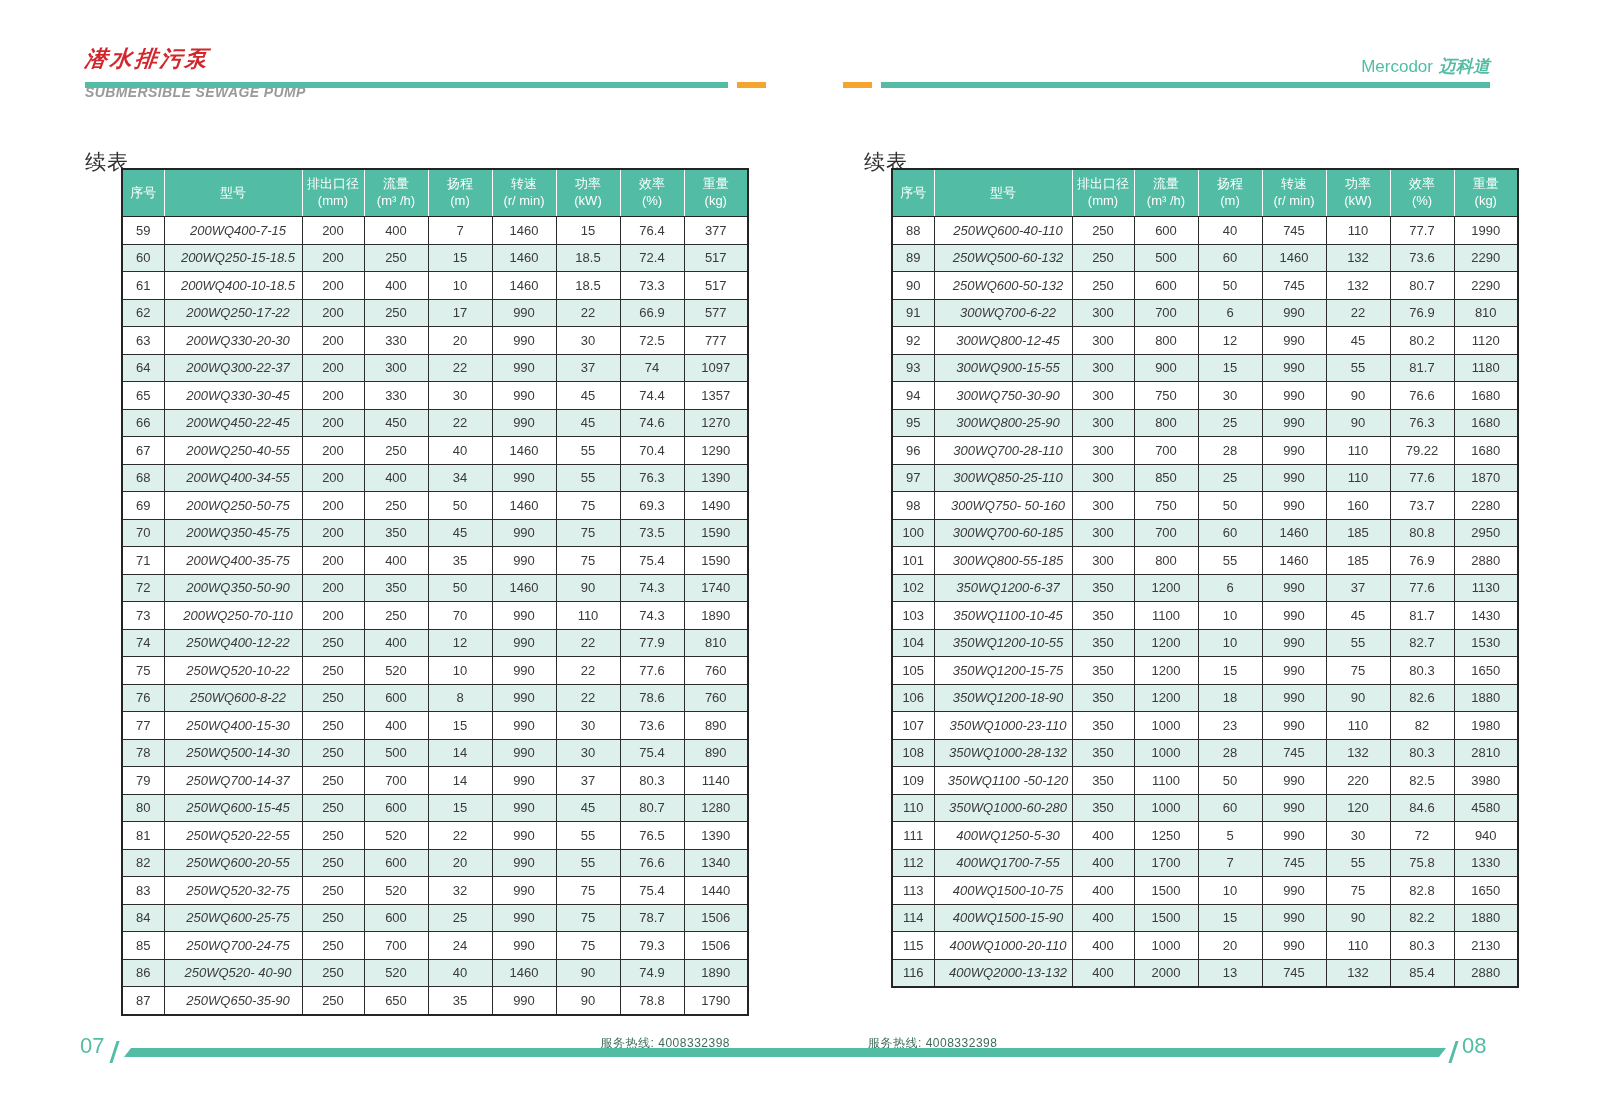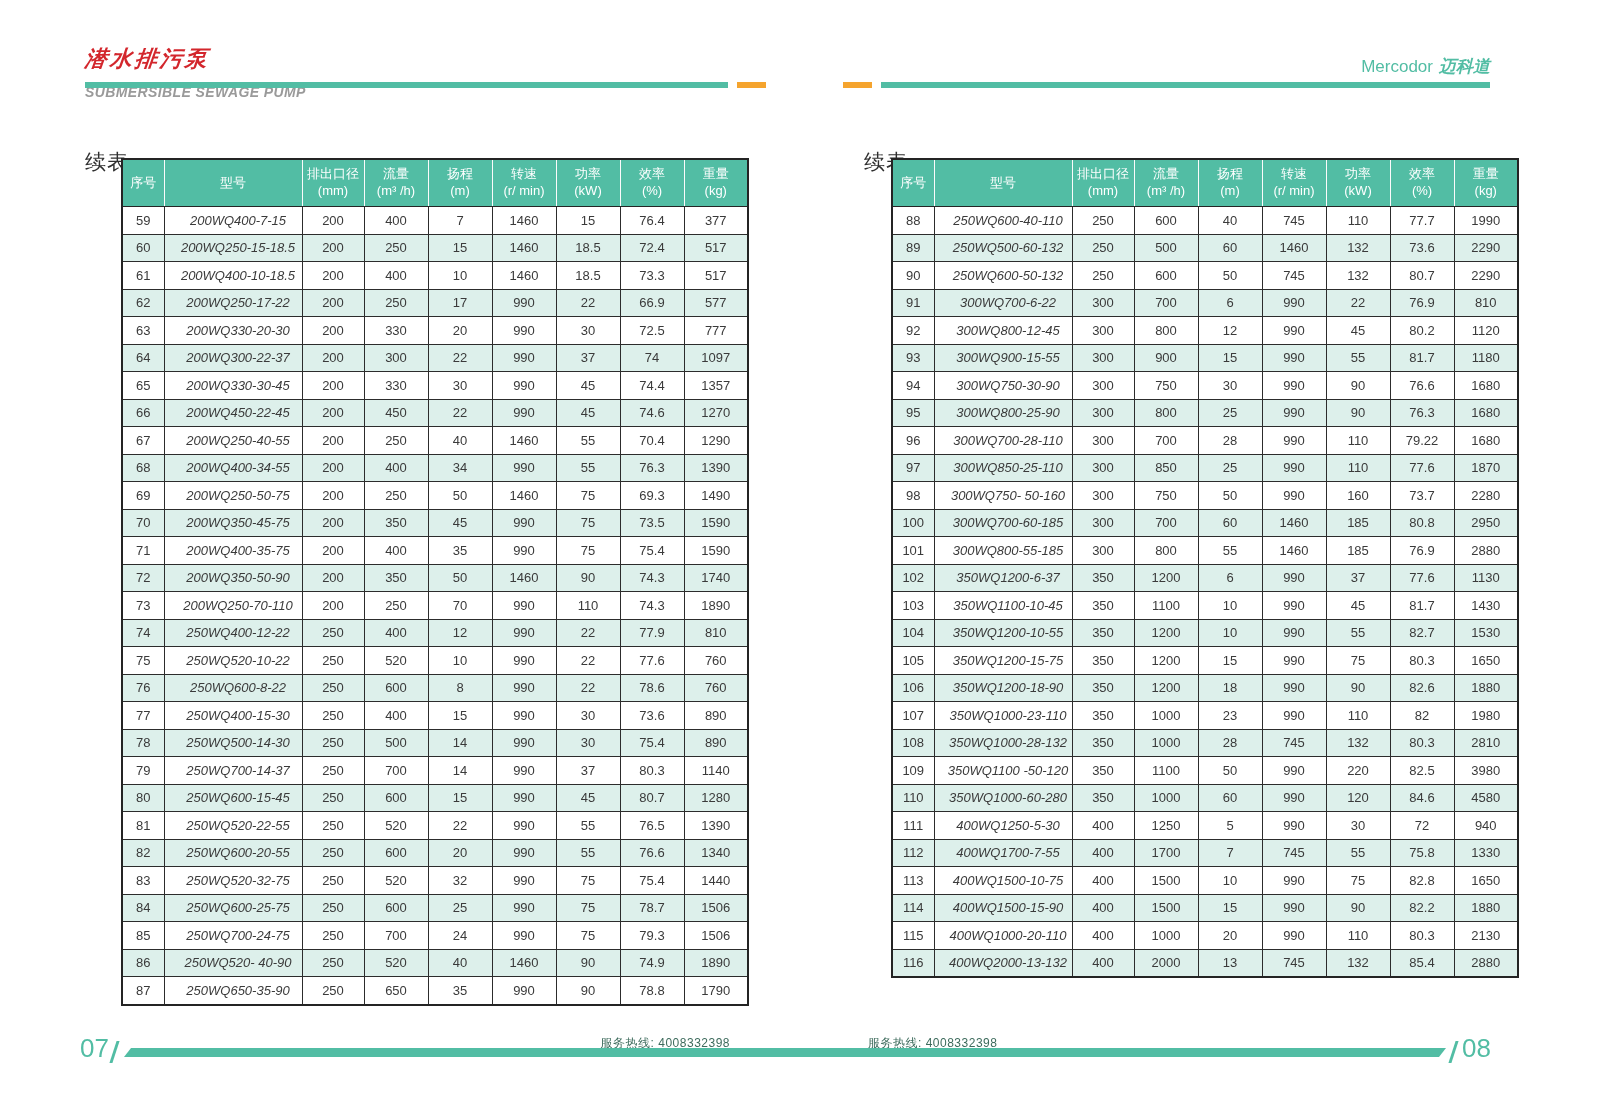--- a/index.html
+++ b/index.html
@@ -31,21 +31,21 @@
   .rule.o1{left:737px;width:29px;}
   .rule.o2{left:843px;width:29px;}
   
   .continued{
     position:absolute;top:148px;font-size:21px;color:#2f2f2f;
     width:626px;text-align:left;letter-spacing:1px;
   }
   .continued.l{left:85px;}
   .continued.r{left:864px;}
   
-  .tbl-wrap{position:absolute;top:158px;padding-left:36px;}
+  .tbl-wrap{position:absolute;top:168px;padding-left:36px;}
   .tbl-wrap.l{left:85px;}
   .tbl-wrap.r{left:855px;}
   table.pump-table{
     border-collapse:collapse;table-layout:fixed;width:626px;
     border:2px solid #242424;
   }
   table.pump-table th{
     background:#52bda4;color:#fff;font-weight:normal;font-size:13px;
     height:46px;line-height:1.3;padding:0;border-left:1px solid #fbfbfb;
     border-bottom:1px solid #242424;
@@ -57,21 +57,21 @@
   }
   table.pump-table td.model{text-align:center;padding-left:10px;font-style:italic;}
   table.pump-table tbody tr:nth-child(even){background:#ddf0eb;}
   
   .hotline{
     position:absolute;top:1035px;font-size:12px;color:#3d6b5c;
     letter-spacing:0.5px;white-space:nowrap;
   }
   .hotline.l{left:85px;width:645px;text-align:right;}
   .hotline.r{left:868px;}
-  .pagenum{position:absolute;top:1033px;font-size:26px;color:#52bda4;}
+  .pagenum{position:absolute;top:1033px;font-size:22px;color:#52bda4;}
   .pagenum.l{left:80px;}
   .pagenum.r{left:1462px;}
   .footer-bar{
     position:absolute;left:124px;top:1048px;width:1322px;height:9px;
     background:#52bda4;
     clip-path:polygon(7px 0, 100% 0, calc(100% - 7px) 100%, 0 100%);
   }
   .footer-slash{
     position:absolute;top:1041px;width:3px;height:22px;background:#52bda4;
     transform:skewX(-18deg);

